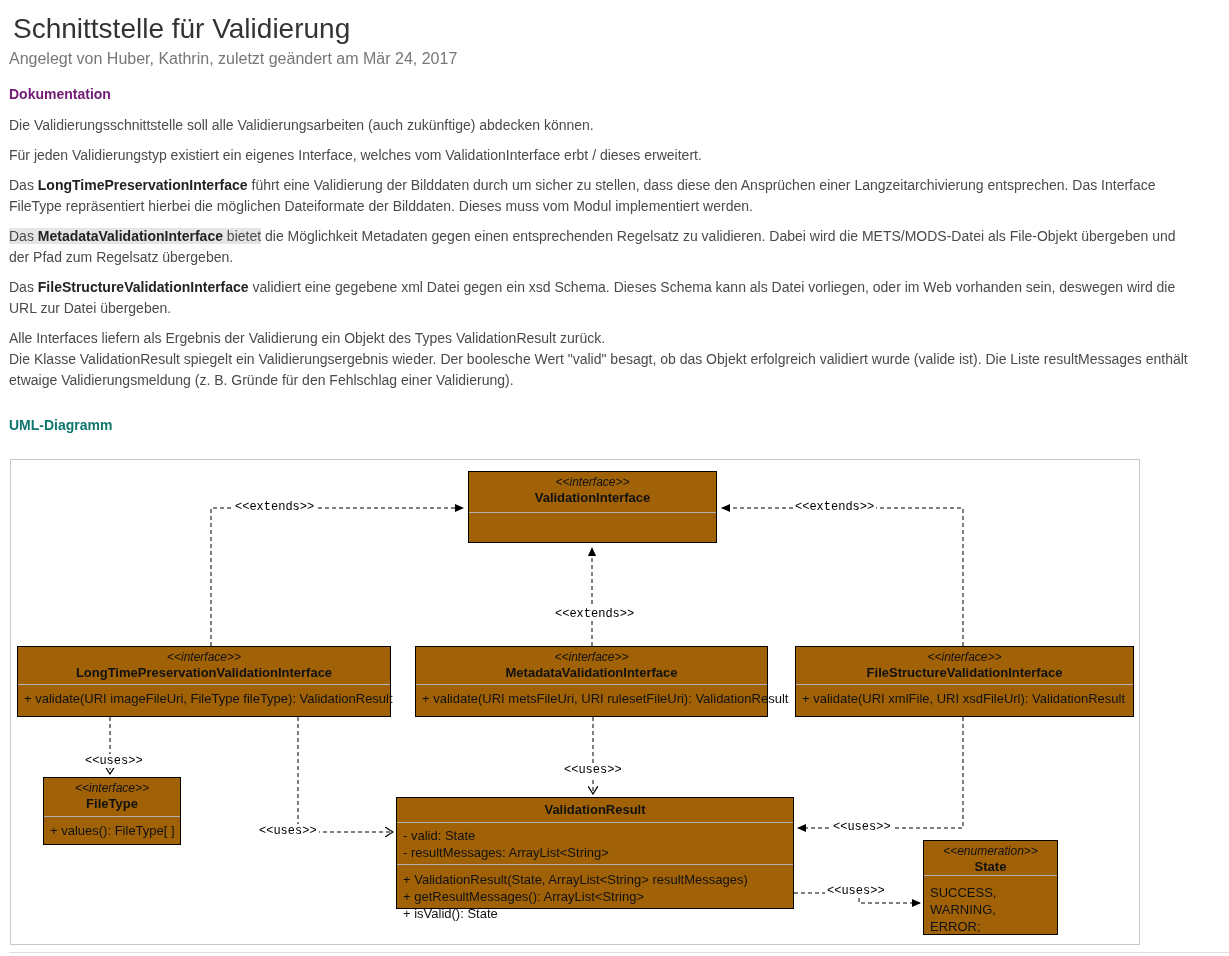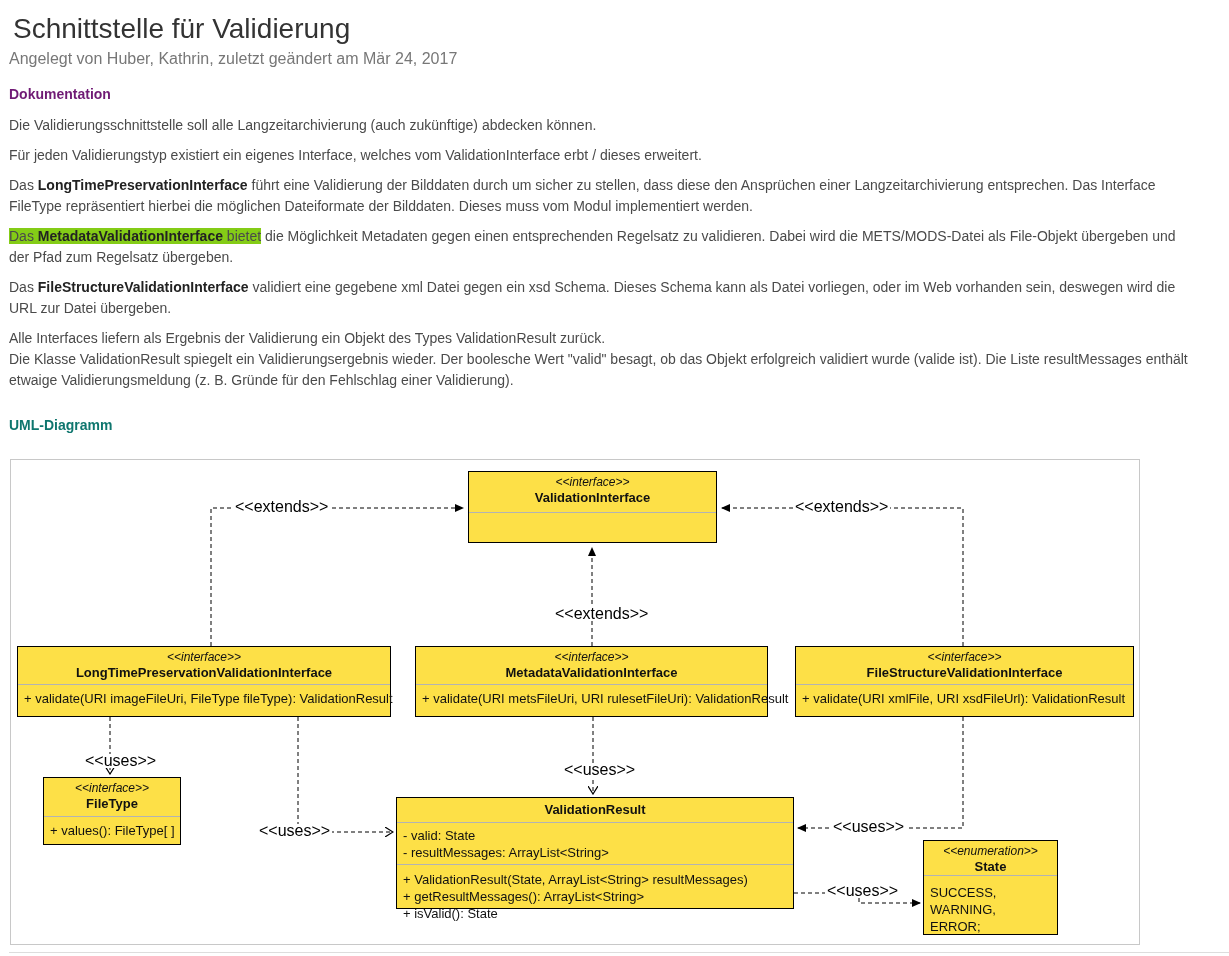--- a/index.html
+++ b/index.html
@@ -13,55 +13,55 @@
   h1.page-title {
     margin:4px; font-size:28px; line-height:34px; font-weight:400; color:#333;
   }
   .byline { margin-top:6px; font-size:16px; line-height:14px; color:#777; }
   .sec-heading { margin-top:20px; font-size:14px; line-height:16px; font-weight:bold; }
   .sec-doc { color:#701a75; }
   .sec-uml { color:#0f766e; margin-top:26px; }
   p.body-p { margin:9px 0 0; font-size:14px; line-height:21px; color:#4a4a4a; }
   p.body-p:first-of-type { margin-top:13px; }
   p.body-p strong { color:#222; }
-  .highlight { background:#84cc16; }
+  .highlight { background:#e5e5e5; }
 
   
   .uml-panel {
     position:relative; margin:26px 0 0 1px; width:1130px; height:486px;
     border:1px solid #c8c8c8; background:#fff;
   }
   .uml-panel svg.connectors { position:absolute; left:0; top:0; z-index:1; }
   .uml-class {
-    position:absolute; border:1.5px solid #000; background:#fde047;
+    position:absolute; border:1.5px solid #000; background:#a16207;
     color:#111; font-size:13px; z-index:2;
   }
   .uml-head { text-align:center; padding:3px 4px 4px; }
   .stereo { font-style:italic; font-size:12px; line-height:15px; display:block; }
   .cname { font-weight:bold; line-height:16px; display:block; }
   .sep { border-top:1px solid #b3b3b3; height:0; }
   .members { padding:5px 6px 4px; }
   .member { line-height:17px; white-space:nowrap; }
   .conn-label {
     position:absolute; z-index:3; background:#fff; padding:0 2px;
-    font-size:16px; line-height:14px; color:#000; white-space:nowrap;
+    font-size:12px; line-height:14px; color:#000; white-space:nowrap;font-family:Liberation Mono, monospace;
   }
   .bottom-rule { margin-top:7px; border-top:1px solid #ddd; width:1229px; }
 </style>
 </head>
 <body>
 
 <div class="content">
 
   <h1 class="page-title">Schnittstelle für Validierung</h1>
   <div class="byline">Angelegt von Huber, Kathrin, zuletzt geändert am Mär 24, 2017</div>
 
   <div class="sec-heading sec-doc">Dokumentation</div>
 
-  <p class="body-p"><span>Die Validierungsschnittstelle soll alle Langzeitarchivierung (auch zukünftige) abdecken können.</span></p>
+  <p class="body-p"><span>Die Validierungsschnittstelle soll alle Validierungsarbeiten (auch zukünftige) abdecken können.</span></p>
 
   <p class="body-p"><span>Für jeden Validierungstyp existiert ein eigenes Interface, welches vom ValidationInterface erbt / dieses erweitert.</span></p>
 
   <p class="body-p"><span>Das </span><strong>LongTimePreservationInterface</strong><span> führt eine Validierung der Bilddaten durch um sicher zu stellen, dass diese den Ansprüchen einer Langzeitarchivierung entsprechen. Das Interface FileType repräsentiert hierbei die möglichen Dateiformate der Bilddaten. Dieses muss vom Modul implementiert werden.</span></p>
 
   <p class="body-p"><span class="highlight"><span>Das </span><strong>MetadataValidationInterface</strong><span> bietet</span></span><span> die Möglichkeit Metadaten gegen einen entsprechenden Regelsatz zu validieren. Dabei wird die METS/MODS-Datei als File-Objekt übergeben und der Pfad zum Regelsatz übergeben.</span></p>
 
   <p class="body-p"><span>Das </span><strong>FileStructureValidationInterface</strong><span> validiert eine gegebene xml Datei gegen ein xsd Schema. Dieses Schema kann als Datei vorliegen, oder im Web vorhanden sein, deswegen wird die URL zur Datei übergeben.</span></p>
 
   <p class="body-p"><span>Alle Interfaces liefern als Ergebnis der Validierung ein Objekt des Types ValidationResult zurück.</span><br><span>Die Klasse ValidationResult spiegelt ein Validierungsergebnis wieder. Der boolesche Wert "valid" besagt, ob das Objekt erfolgreich validiert wurde (valide ist). Die Liste resultMessages enthält etwaige Validierungsmeldung (z. B. Gründe für den Fehlschlag einer Validierung).</span></p>

